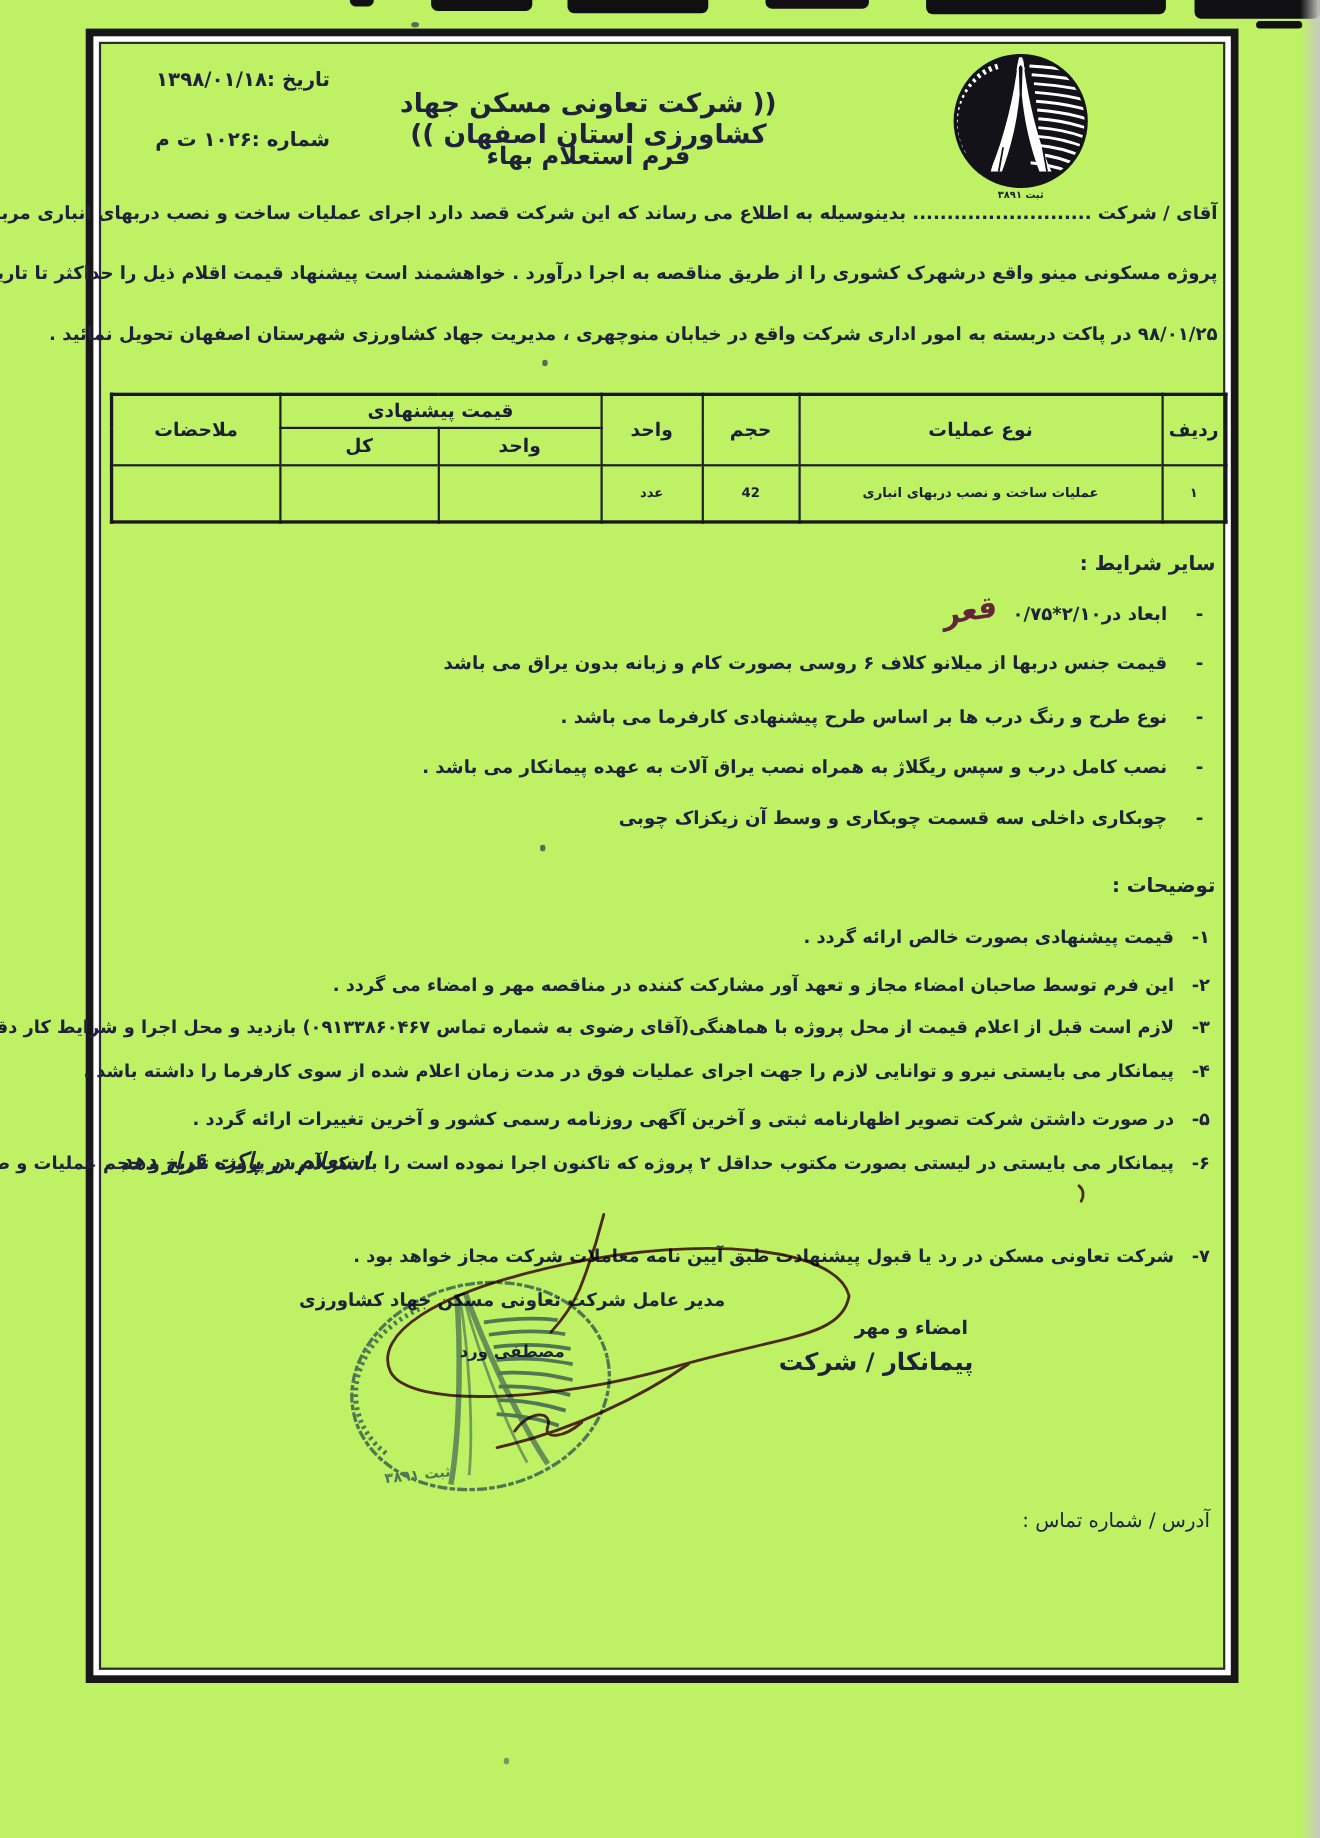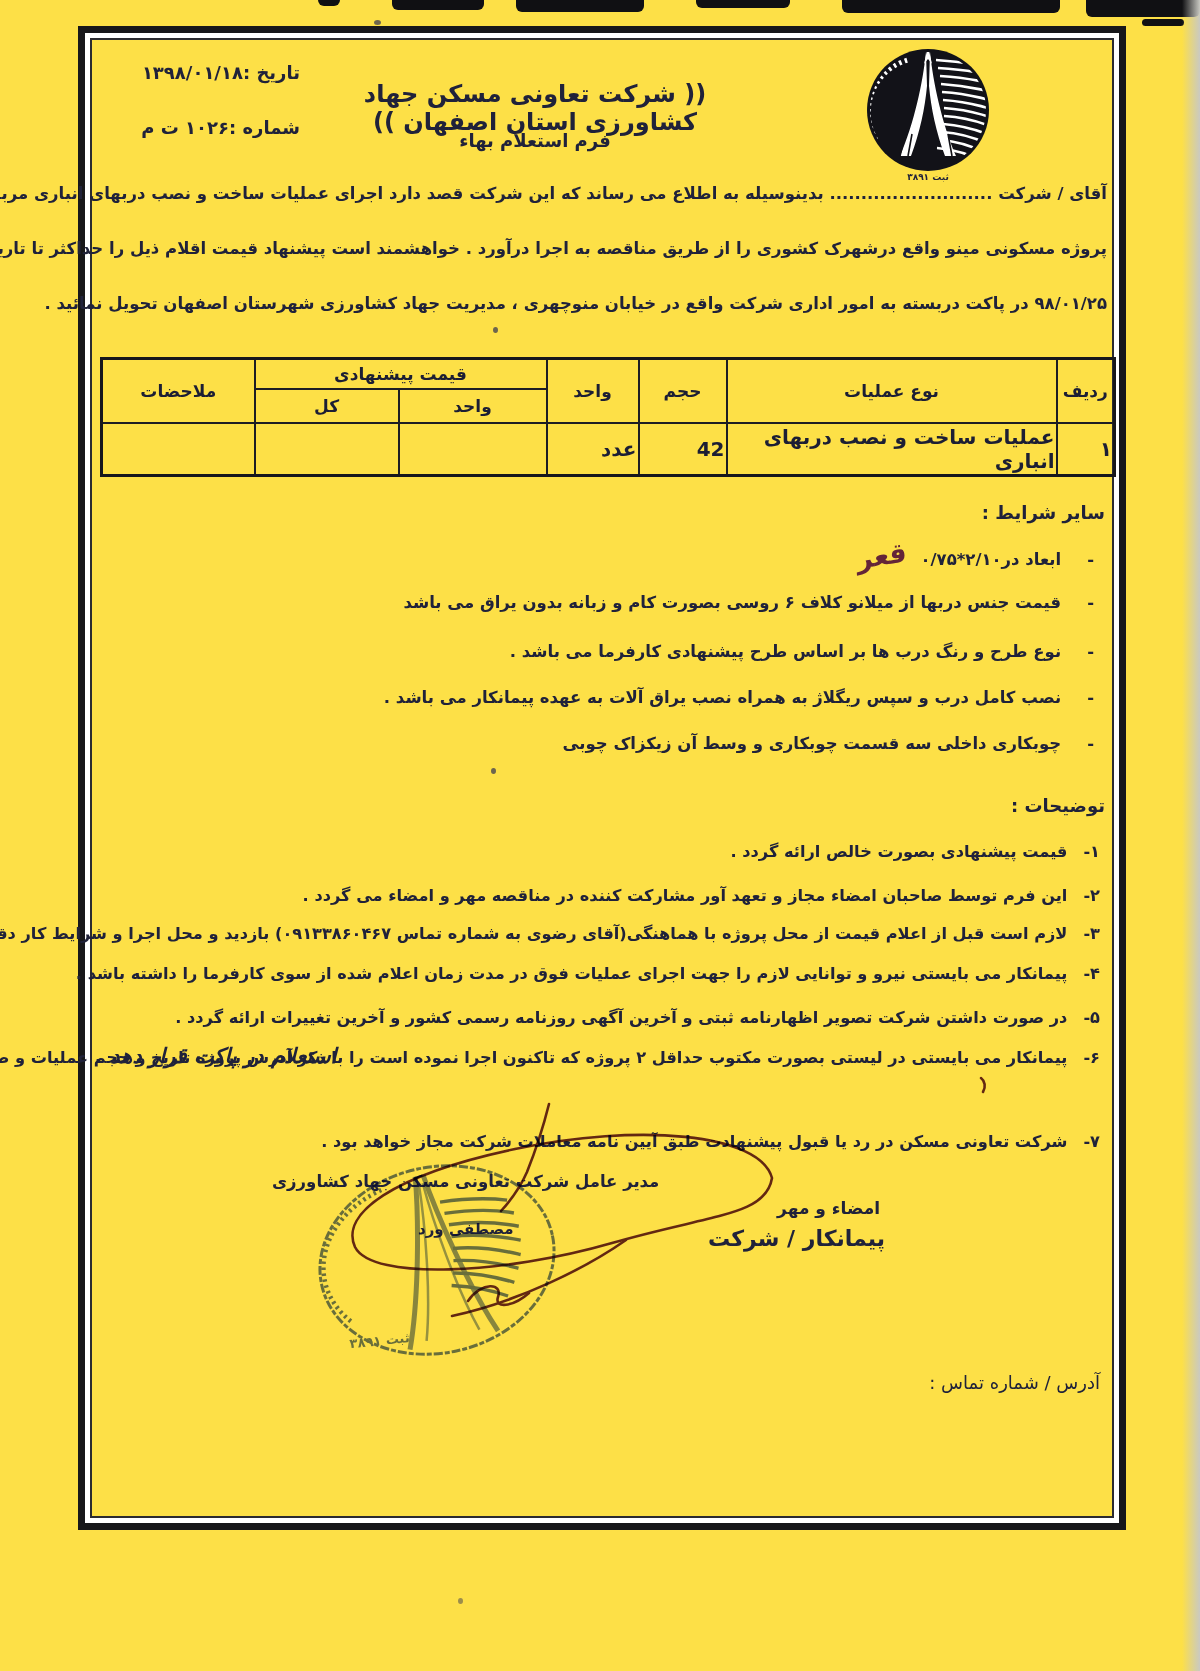--- a/index.html
+++ b/index.html
@@ -1,31 +1,31 @@
 <!DOCTYPE html>
 <html lang="fa"><head>
 <meta charset="utf-8">
 <style>
   html,body{margin:0;padding:0;background:#ffffff;}
-  .canvas{position:relative;width:1200px;height:1671px;background:#fde047;overflow:hidden;
+  .canvas{position:relative;width:1200px;height:1671px;background:#bef264;overflow:hidden;
           font-family:"DejaVu Sans",sans-serif;color:#20223a;direction:rtl;}
   
   .frame{position:absolute;left:90px;top:38px;width:1020px;height:1476px;
          border:2px solid #2b2b30;box-shadow:0 0 0 5px #ffffff,0 0 0 12px #17171a;}
   .txt{position:absolute;font-weight:bold;white-space:nowrap;}
   .center{text-align:center;}
   .pline{position:absolute;left:95px;width:1012px;font-weight:bold;font-size:16.5px;
          white-space:nowrap;text-align-last:justify;}
   .pline.noj{text-align-last:auto;text-align:right;}
   table.price{position:absolute;left:100px;top:357px;width:1013px;border-collapse:collapse;
               table-layout:fixed;direction:rtl;}
   table.price th,table.price td{border:2px solid #1d1d24;text-align:center;vertical-align:middle;
               font-weight:bold;color:#1c1e34;overflow:hidden;}
   table.price th{font-size:17px;}
-  table.price td{font-size:20px;text-align:right;}
+  table.price td{font-size:12px;}
   table.price{border:3px solid #17171c;}
   .cond{position:absolute;right:106px;font-weight:bold;font-size:16.5px;white-space:nowrap;}
   .dash{margin-left:26px;}
   .expl{position:absolute;right:100px;width:1002px;font-weight:bold;font-size:16.2px;
         white-space:nowrap;text-align:right;}
   .expl .enum{margin-left:16px;}
   .handwritten{display:inline-block;color:#642538;font-size:27px;font-weight:bold;
                transform:rotate(-9deg) skewX(-6deg);margin-right:14px;}
   .smudge{position:absolute;background:#101013;border-radius:0 0 6px 6px;}
   .speck{position:absolute;background:#3c3c50;border-radius:50%;opacity:.75;}
@@ -48,21 +48,21 @@
   <div class="smudge" style="left:1142px;top:19px;width:42px;height:7px;border-radius:4px;"></div>
   <div class="speck" style="left:374px;top:20px;width:7px;height:5px;"></div>
   <div class="edge-shade"></div>
 
   <div class="frame"></div>
 
   <div class="txt" style="left:105px;top:62px;width:195px;text-align:right;font-size:18px;">تاریخ :۱۳۹۸/۰۱/۱۸</div>
   <div class="txt" style="left:105px;top:117px;width:195px;text-align:right;font-size:18px;">شماره :۱۰۲۶ ت م</div>
 
   <div class="txt center" style="left:320px;top:80px;width:430px;font-size:24px;white-space:normal;">(( شرکت تعاونی مسکن جهاد کشاورزی استان اصفهان ))</div>
-  <div class="txt center" style="left:320px;top:130px;width:430px;font-size:18px;">فرم استعلام بهاء</div>
+  <div class="txt center" style="left:320px;top:130px;width:430px;font-size:22px;">فرم استعلام بهاء</div>
 
   <svg width="150" height="150" viewBox="0 0 150 150" style="left:856px;top:44px;">
     <circle cx="72" cy="66" r="61" fill="#121218"></circle>
     <clipPath id="logoclip">
         <circle cx="72" cy="66" r="58"></circle>
       </clipPath>
     <g clip-path="url(#logoclip)">
       <g stroke="#ffffff" stroke-width="2.6">
         <path d="M80 16 C110 18 132 22 138 24" fill="none"></path>
         <path d="M82 24 C112 26 134 30 140 33" fill="none"></path>

